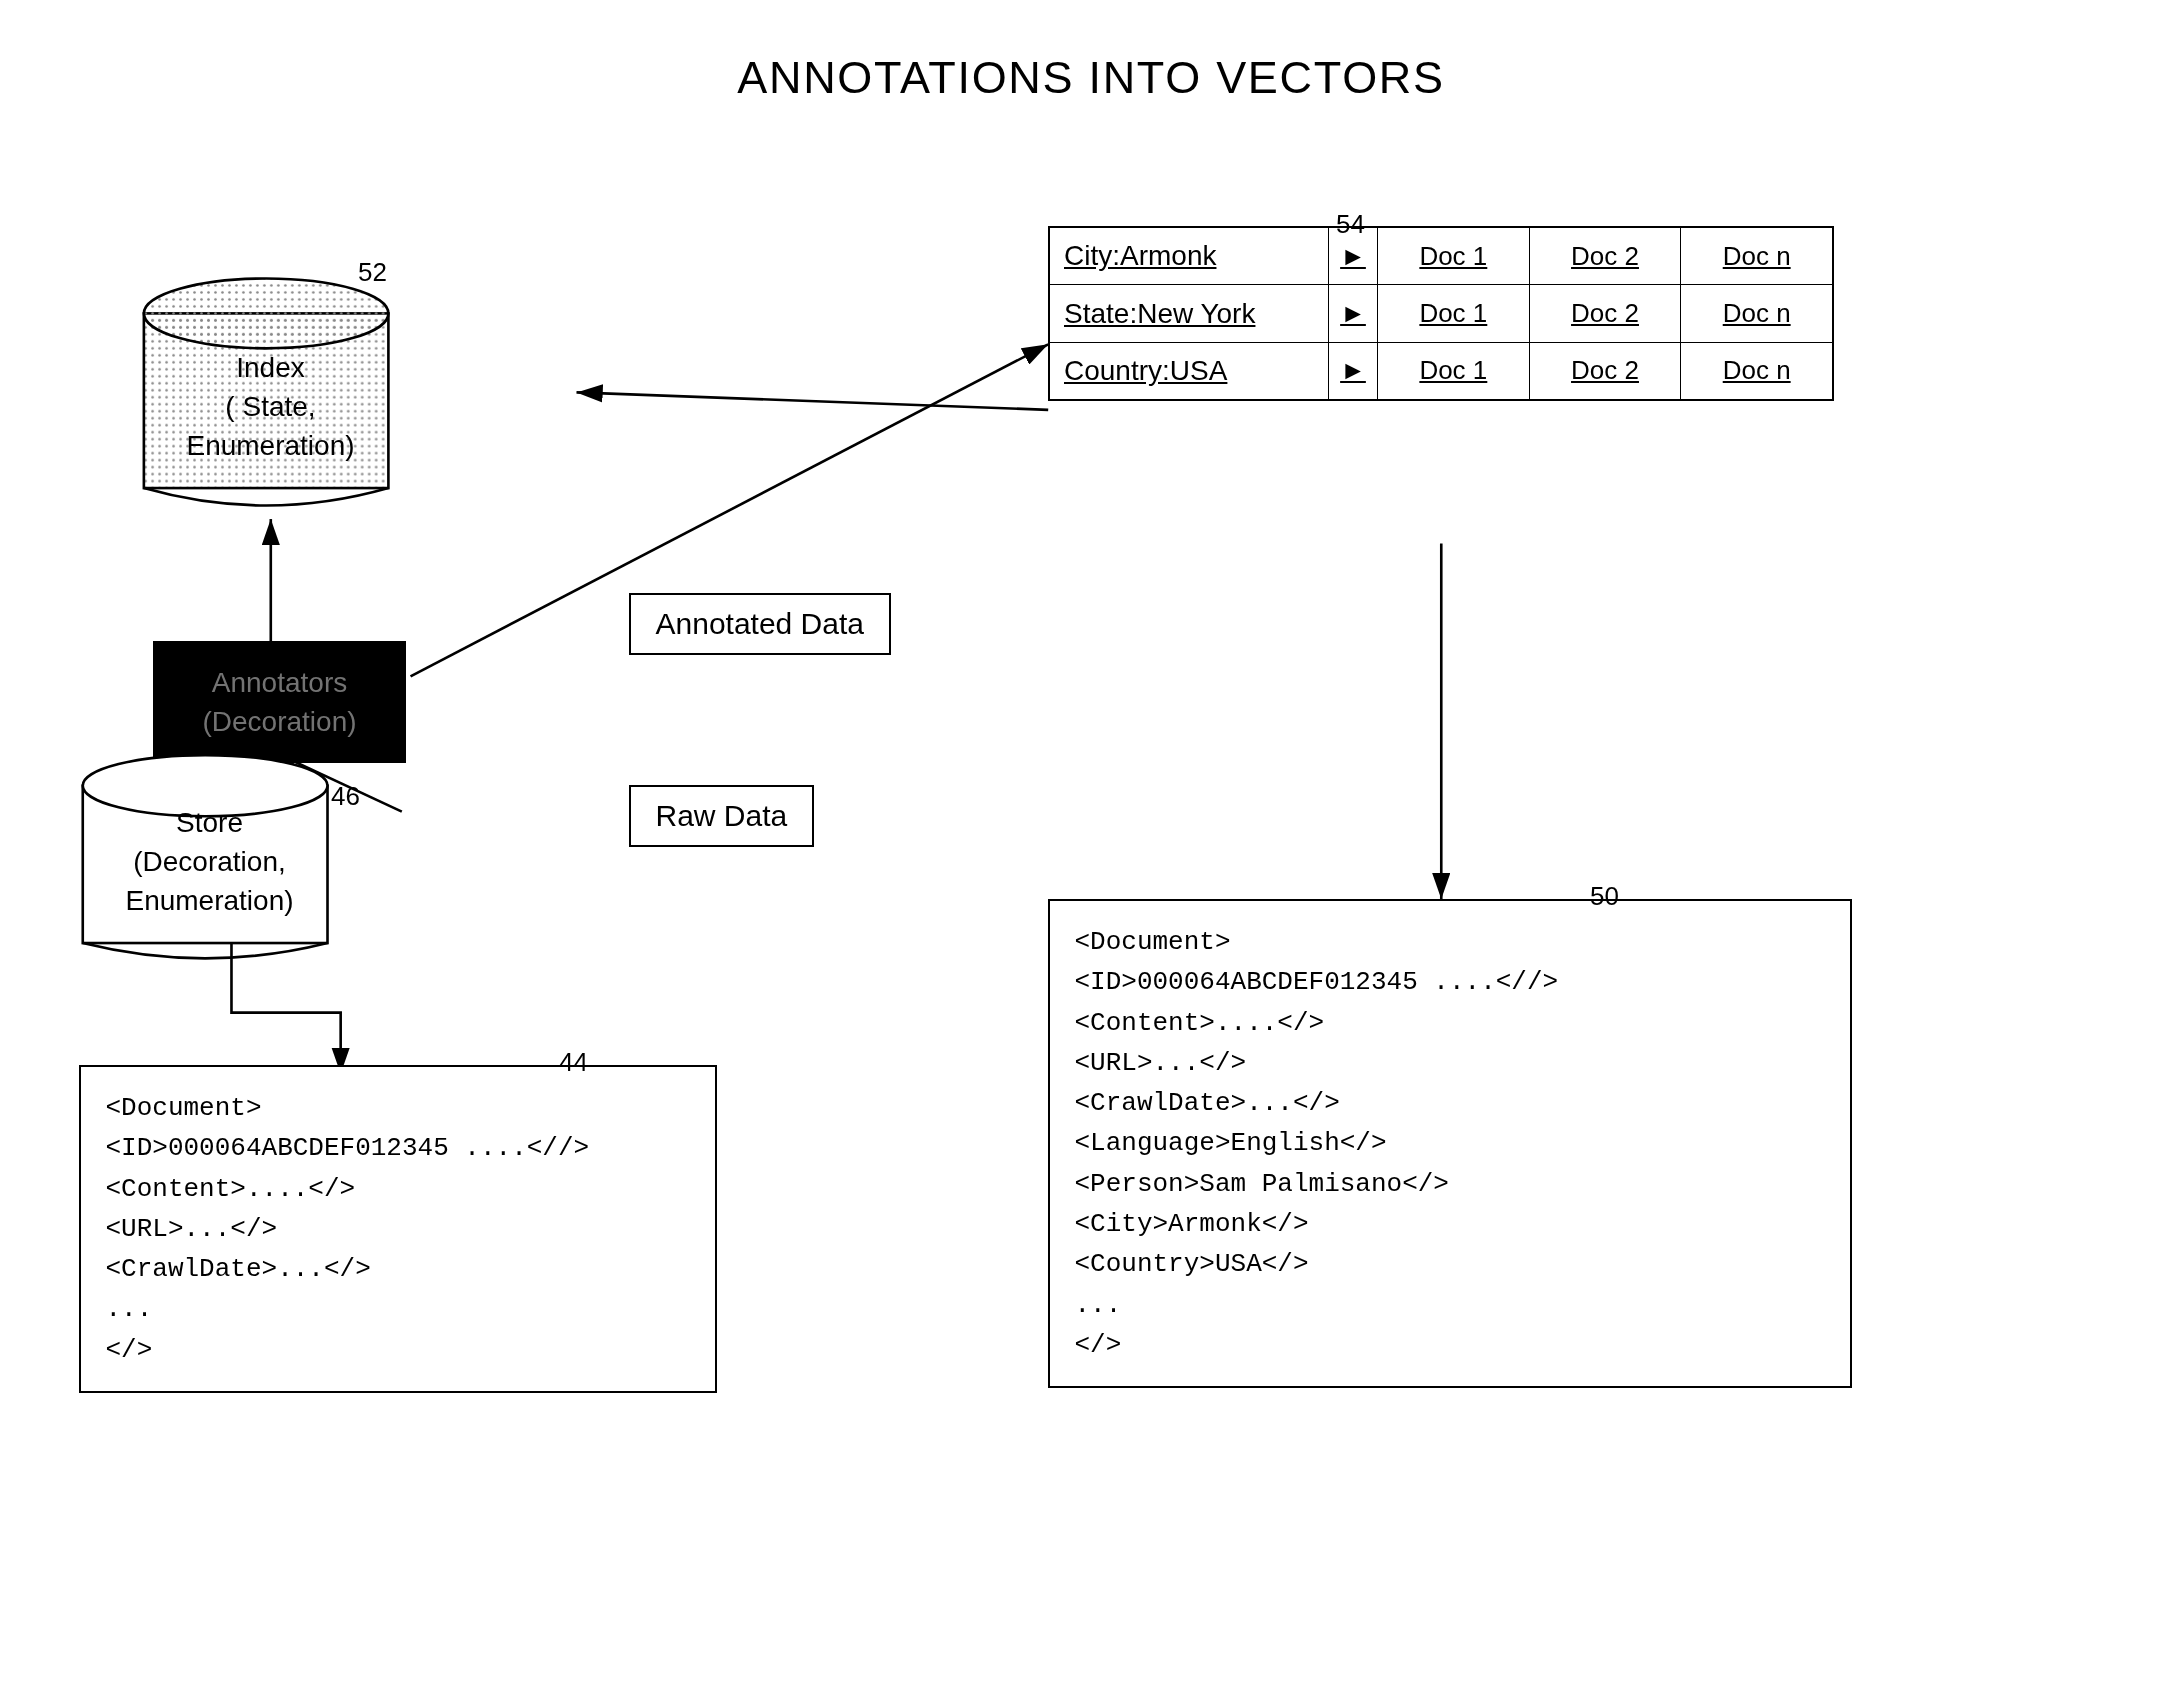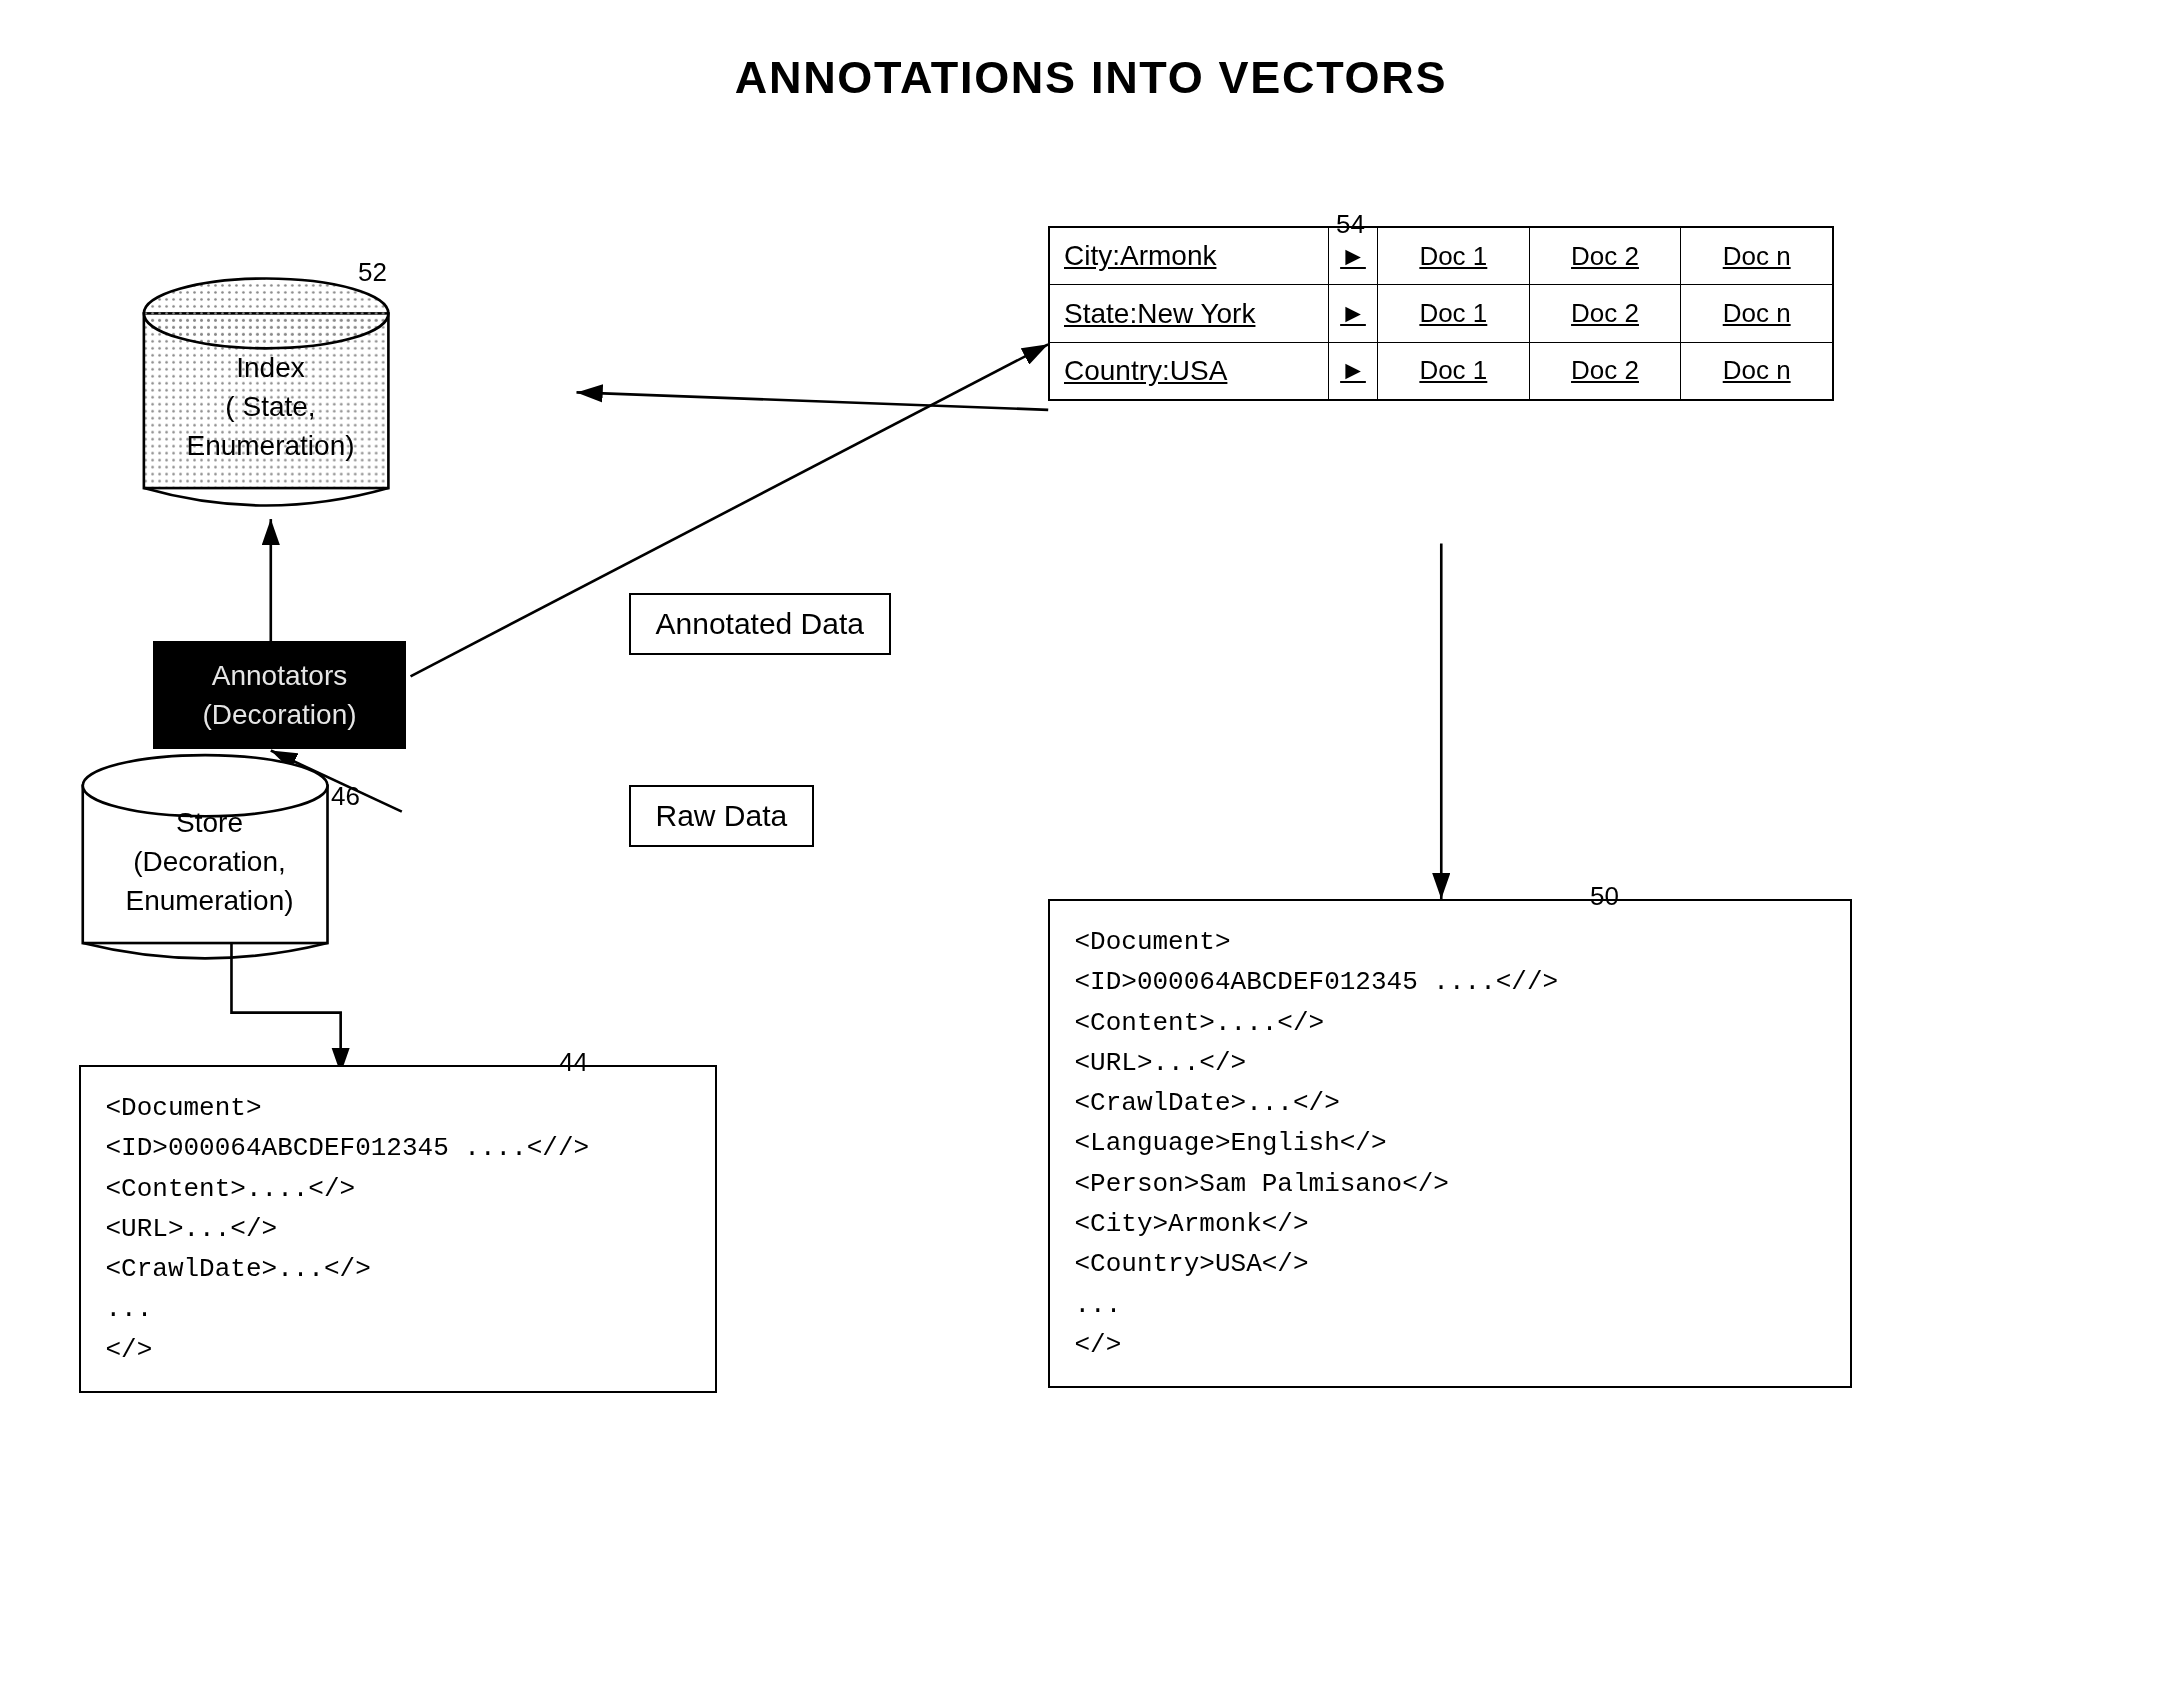--- a/index.html
+++ b/index.html
@@ -7,21 +7,21 @@
       background: #fff;
       font-family: Arial, sans-serif;
       width: 2182px;
       height: 1687px;
       position: relative;
       overflow: hidden;
     }
     .page-title {
       text-align: center;
       font-size: 45px;
-      font-weight: bold;
+      font-weight: normal;
       letter-spacing: 1.7px;
       padding-top: 52px;
       padding-bottom: 35px;
     }
     .diagram-container {
       position: relative;
       width: 100%;
       height: 1555px;
     }
     
@@ -94,23 +94,23 @@
       background: #fff;
       padding: 21px 24.5px;
       font-size: 26px;
       line-height: 1.55;
       font-family: 'Courier New', monospace;
     }
     
     .annotators-box {
       position: absolute;
       background: #000;
-      color: #e5e5e5;
-      border: 2.6px solid #000;
-      padding: 13px 19px;
+      color: #737373;
+      border: 2.6px solid #000;
+      padding: 20px 19px;
       font-size: 28px;
       line-height: 1.4;
       text-align: center;
     }
     
     .store-cyl {
       position: absolute;
     }
     
     .float-box {

